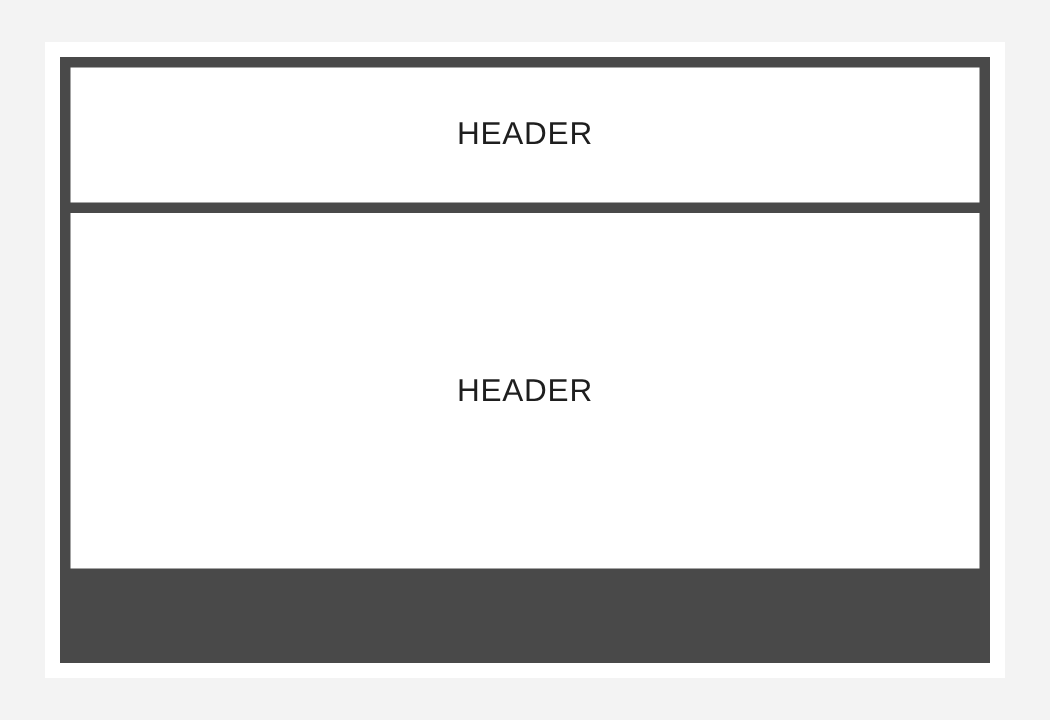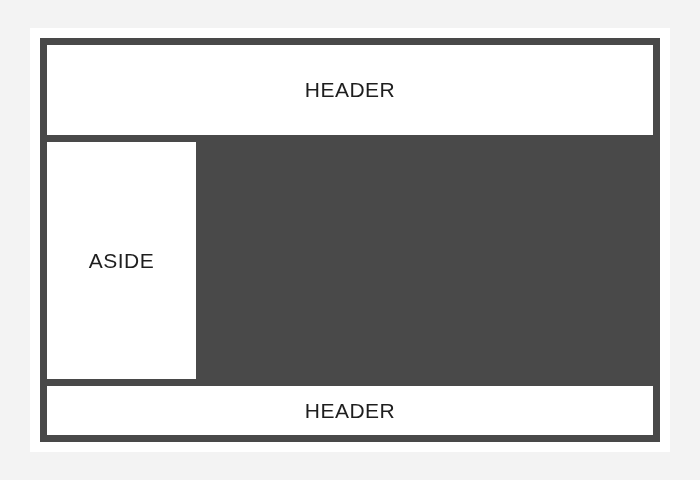--- a/index.html
+++ b/index.html
@@ -54,23 +54,20 @@
 </head>
 <body>
 
 <div class="page">
   <div class="layout-box">
 
     <div class="cell header">
       <span class="label">HEADER</span>
     </div>
 
-    <div class="cell aside">
-      <span class="label">ASIDE</span>
-    </div>
 
 
     <div class="cell footer">
       <span class="label">HEADER</span>
     </div>
 
   </div>
 </div>
 
 </body></html>

